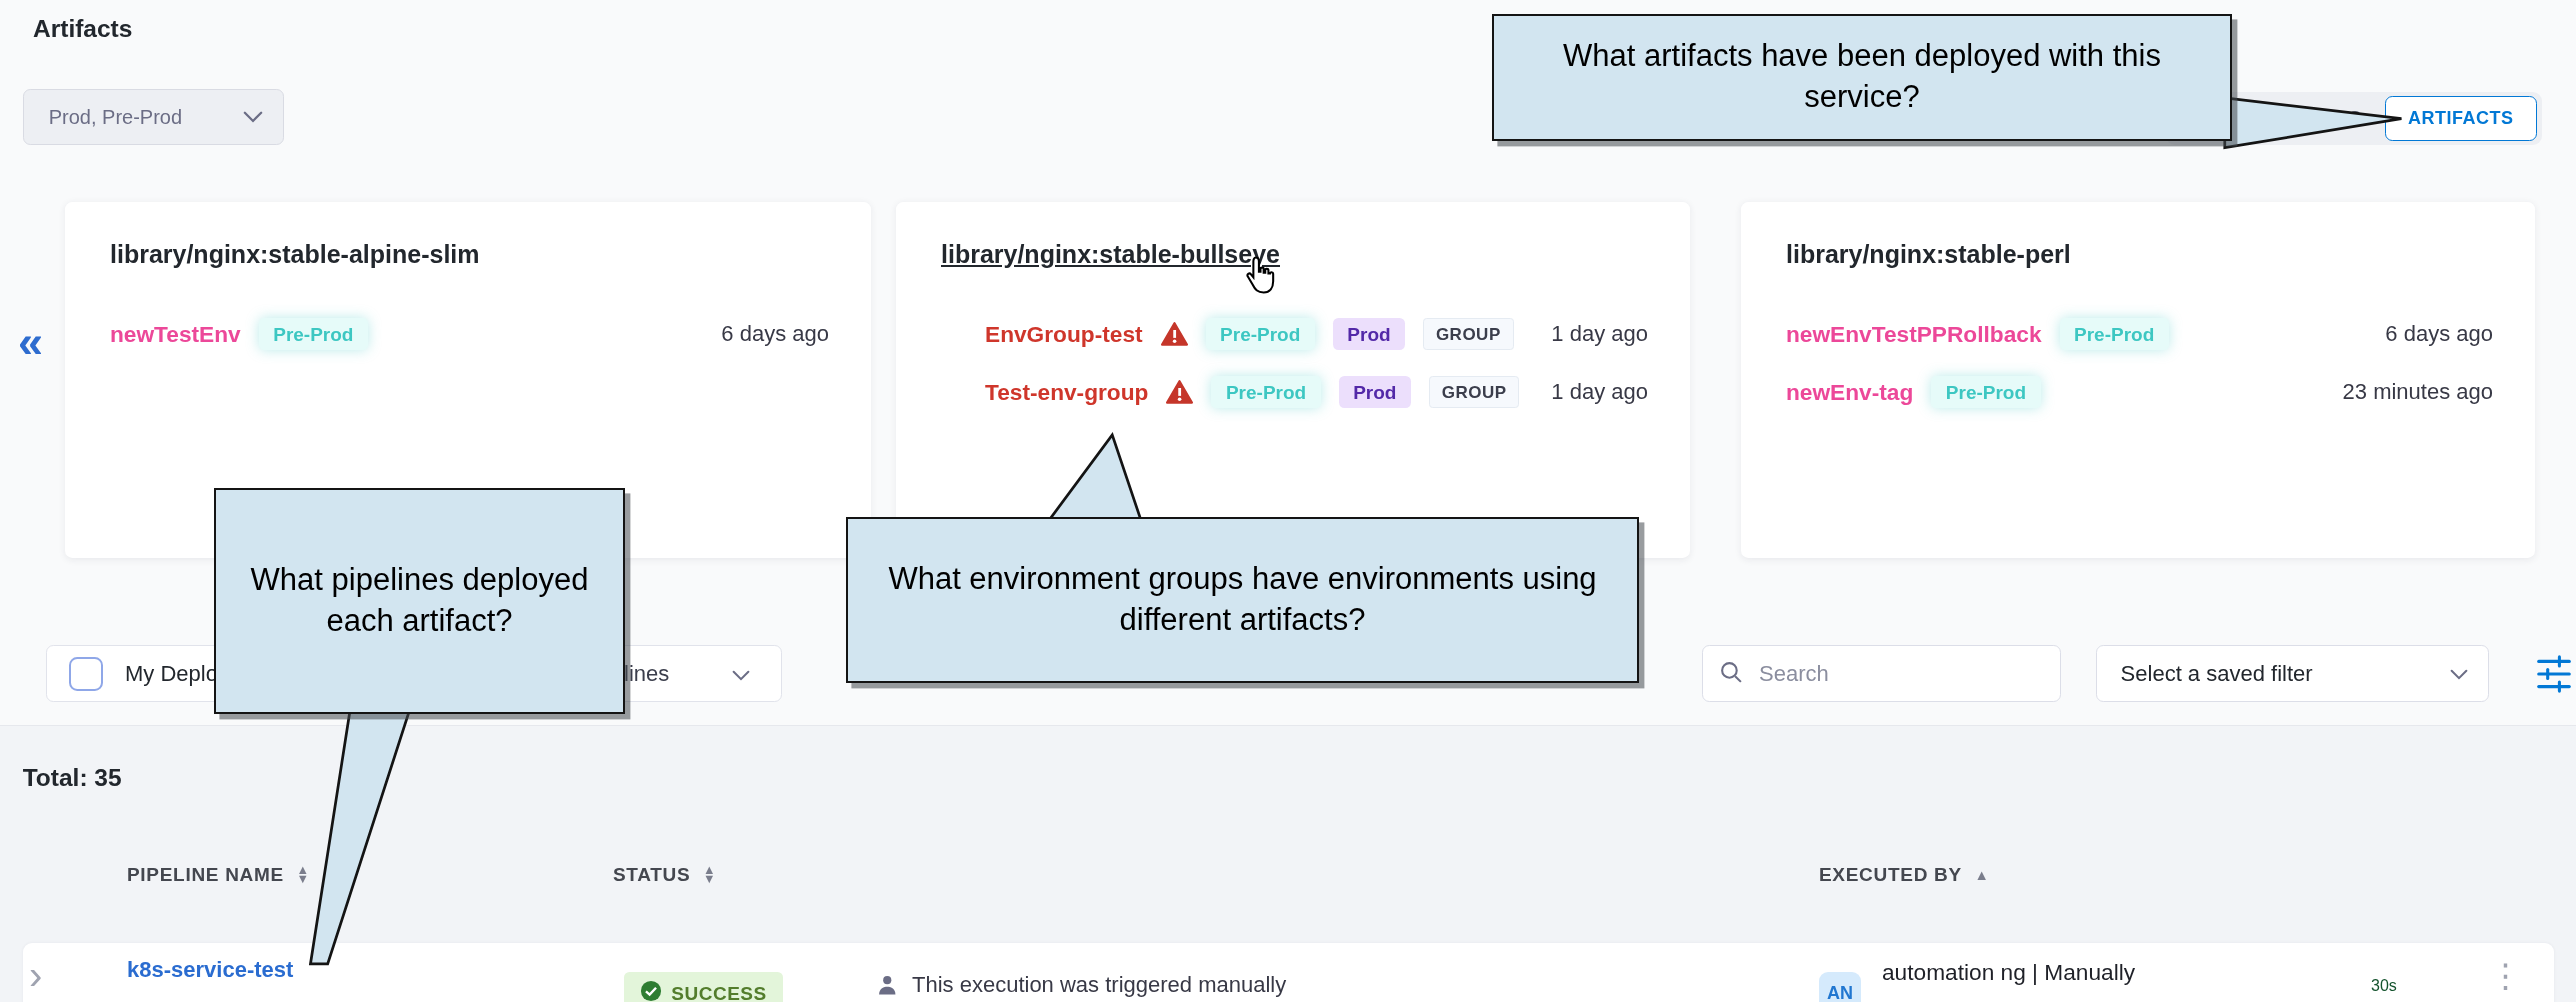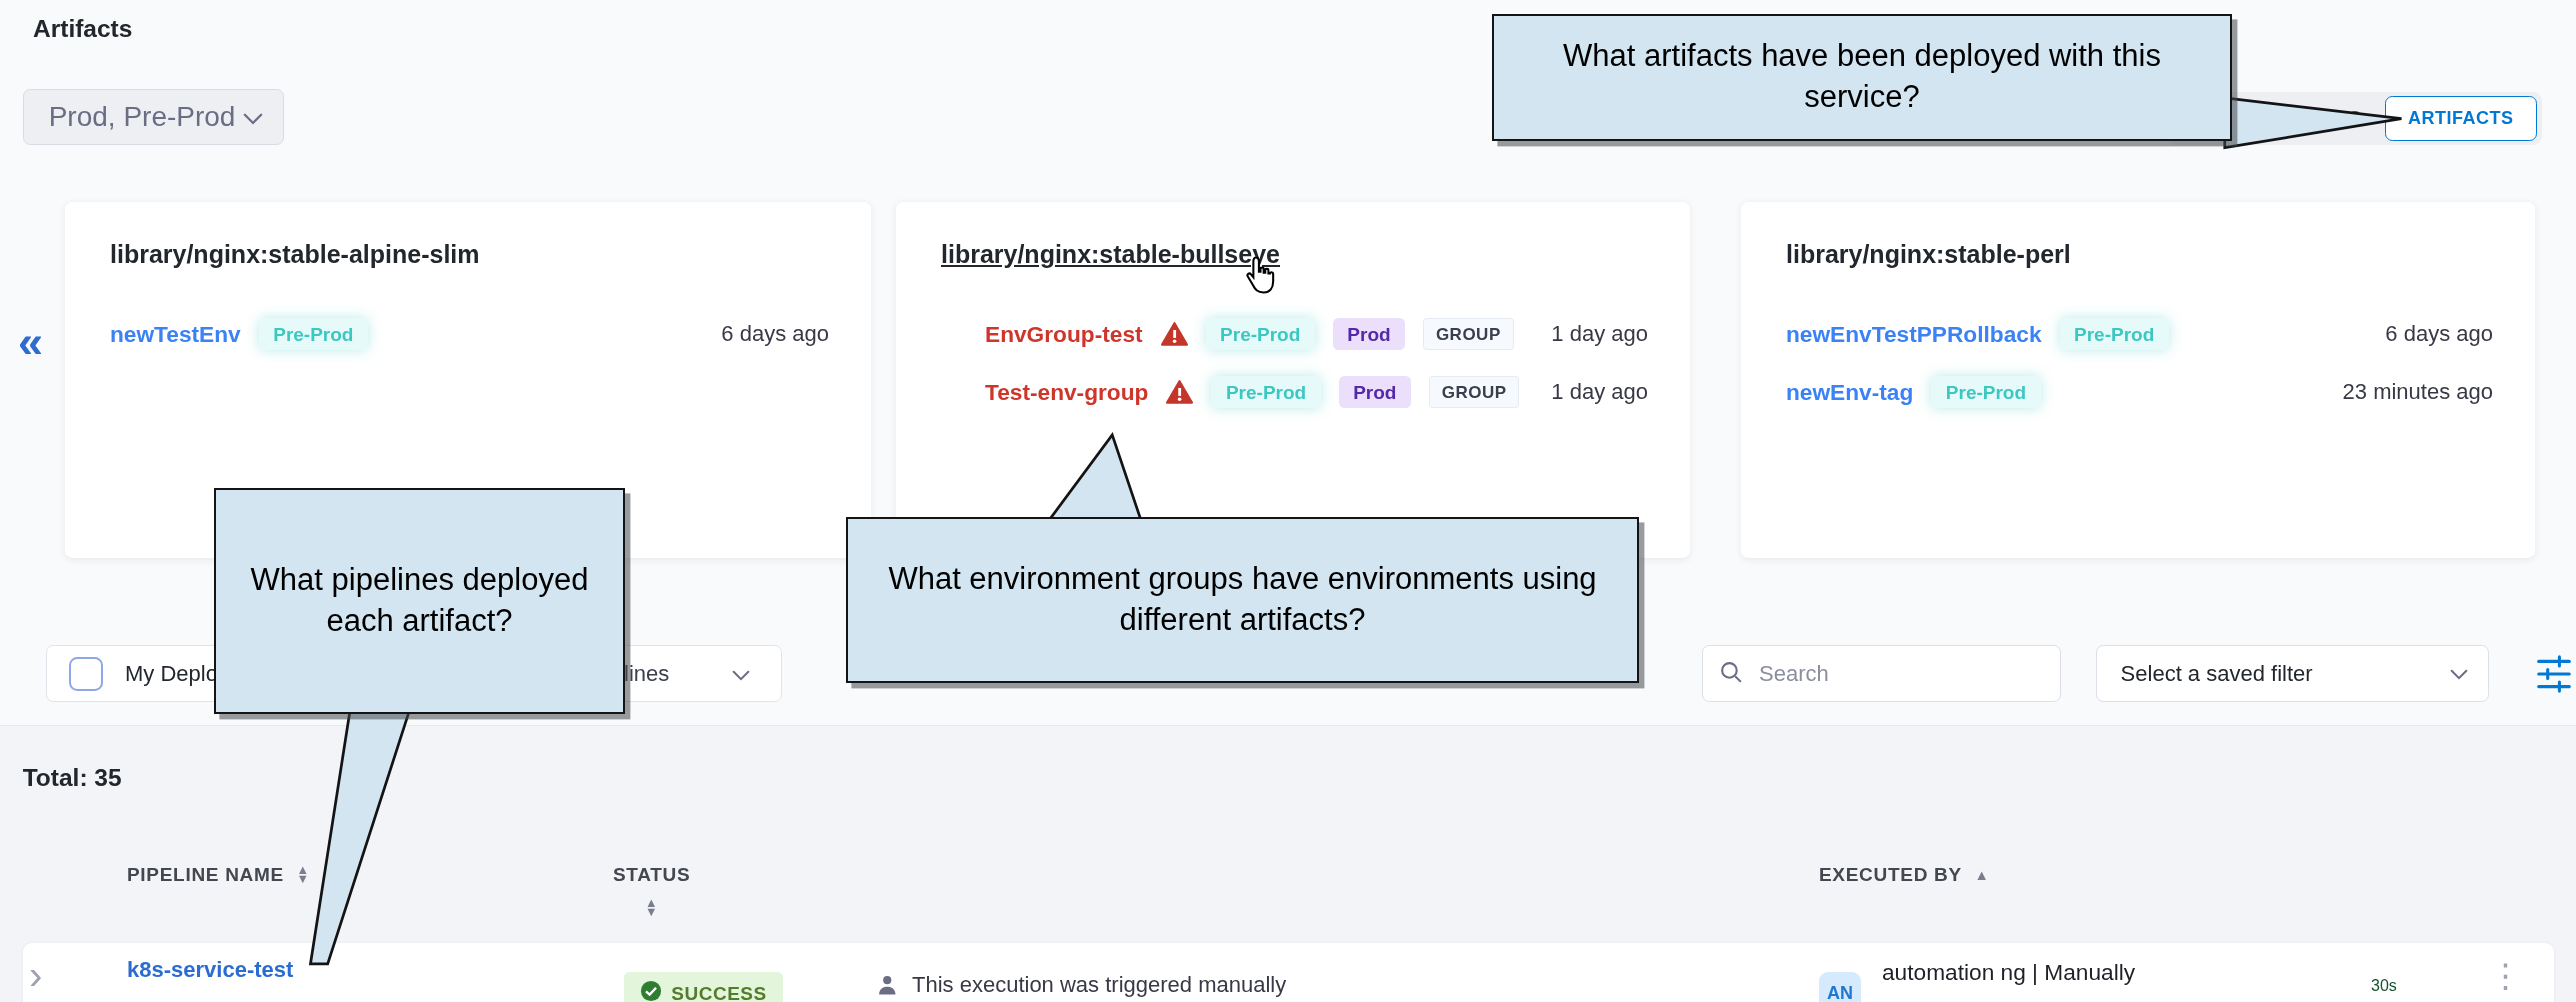--- a/index.html
+++ b/index.html
@@ -6,21 +6,21 @@
   .screen{
     position:relative;width:2576px;height:1002px;overflow:hidden;
     background:#f9fafb;font-family:"Liberation Sans",sans-serif;color:#22272d;
   }
   
   .page-title{position:absolute;left:33px;top:14.5px;font-size:24.5px;font-weight:bold;color:#22272d;}
   .env-dropdown{
     position:absolute;left:22.7px;top:89px;width:261px;height:56px;box-sizing:border-box;
     background:#edeff3;border:0.9px solid #d9dbe3;border-radius:7.3px;
     display:flex;align-items:center;justify-content:space-between;padding:0 20px 0 25px;
-    font-size:28px;color:#6b6d85;cursor:pointer;
+    font-size:20px;color:#6b6d85;cursor:pointer;
   }
   .tabbar{
     position:absolute;right:34px;top:92px;height:53px;background:#edeff3;border-radius:9px;
     display:flex;align-items:center;padding:0 5.4px 0 45px;
   }
   .tab-env{font-size:18px;font-weight:bold;letter-spacing:0.5px;color:#55596a;margin-right:23.6px;}
   .tab-art{
     font-size:18px;font-weight:bold;letter-spacing:0.5px;color:#0278d5;background:#fff;
     border:1.8px solid #0278d5;border-radius:7.3px;padding:11px 22px;cursor:pointer;
   }
@@ -30,21 +30,21 @@
     position:absolute;top:202px;height:356px;background:#fff;border-radius:7.3px;box-sizing:border-box;
     box-shadow:0 1.8px 7.3px rgba(40,41,61,.08);padding:38px 45px;
   }
   .card1{left:65px;width:806px;}
   .card2{left:896px;width:794px;}
   .card3{left:1741px;width:794px;}
   .card-title{font-size:25px;font-weight:bold;color:#22272d;}
   .card-title.link{text-decoration:underline;cursor:pointer;}
   .env-row{position:absolute;left:45px;right:42px;height:42px;display:flex;align-items:center;gap:18px;}
   .env-row.r1{top:111px;} .env-row.r2{top:169px;}
-  .env-name{font-size:22.7px;font-weight:bold;color:#3b82f6;cursor:pointer;}
+  .env-name{font-size:22.7px;font-weight:bold;color:#ec4899;cursor:pointer;}
   .env-name.red{color:#cf362b;margin-left:44px;}
   .badge{border-radius:5.4px;padding:6.3px 14.5px;font-weight:bold;font-size:19px;line-height:1;}
   .b-preprod{color:#3dc7c2;background:#e6fbf9;box-shadow:0 0 12.7px rgba(61,199,194,.35);}
   .b-prod{color:#5329a8;background:#ecdffc;}
   .b-group{color:#3b3e4c;background:#f6f9fd;border:0.9px solid #e5ebf2;font-size:17px;letter-spacing:0.5px;padding:6.3px 11.8px;border-radius:3.6px;}
   .env-time{margin-left:auto;font-size:22px;color:#383946;}
   .warn-icon{display:inline-flex;}
   
   .callout{
     position:absolute;z-index:30;background:#d2e5f0;border:2.7px solid #141414;
@@ -75,21 +75,21 @@
   .saved-filter{
     position:absolute;left:2096px;top:645px;width:393px;height:57px;box-sizing:border-box;z-index:5;
     background:#fff;border:0.9px solid #dcdee8;border-radius:7.3px;display:flex;align-items:center;
     justify-content:space-between;padding:0 20px 0 23.6px;font-size:22px;color:#22272d;cursor:pointer;
   }
   .sliders{position:absolute;left:2536px;top:653px;z-index:5;cursor:pointer;}
   
   .lower{position:absolute;left:0;top:725px;width:2576px;height:277px;background:#f2f4f7;border-top:0.9px solid #e6e8ed;}
   .total{position:absolute;left:22.7px;top:764px;font-size:24.5px;font-weight:bold;color:#22272d;}
   .col-head{position:absolute;top:864px;font-size:19px;font-weight:bold;letter-spacing:0.7px;color:#44474f;display:flex;align-items:center;gap:12.7px;cursor:pointer;}
-  .ch1{left:127px;} .ch2{left:613px;flex-direction:column;} .ch3{left:1819px;}
+  .ch1{left:127px;} .ch2{left:613px;} .ch3{left:1819px;}
   .sort{display:inline-flex;flex-direction:column;color:#7a7d8c;font-size:12.7px;line-height:9px;}
   .sort-asc-only{color:#7a7d8c;font-size:14.5px;line-height:1;}
   .row-card{position:absolute;left:22.7px;top:943px;width:2531px;height:100px;background:#fff;border-radius:9px;box-shadow:0 0.9px 3.6px rgba(40,41,61,.06);}
   .row-expander{position:absolute;left:29px;top:955px;font-size:40px;color:#9fa3b0;line-height:1;cursor:pointer;}
   .pipe-link{position:absolute;left:127px;top:957px;font-size:22px;font-weight:bold;color:#2a6cd0;cursor:pointer;}
   .status-badge{
     position:absolute;left:624px;top:972px;background:#e3f5da;border-radius:5.4px;
     display:flex;align-items:center;gap:9px;padding:8.2px 16.3px;
     font-size:19px;font-weight:bold;letter-spacing:0.5px;color:#537d2c;
   }

